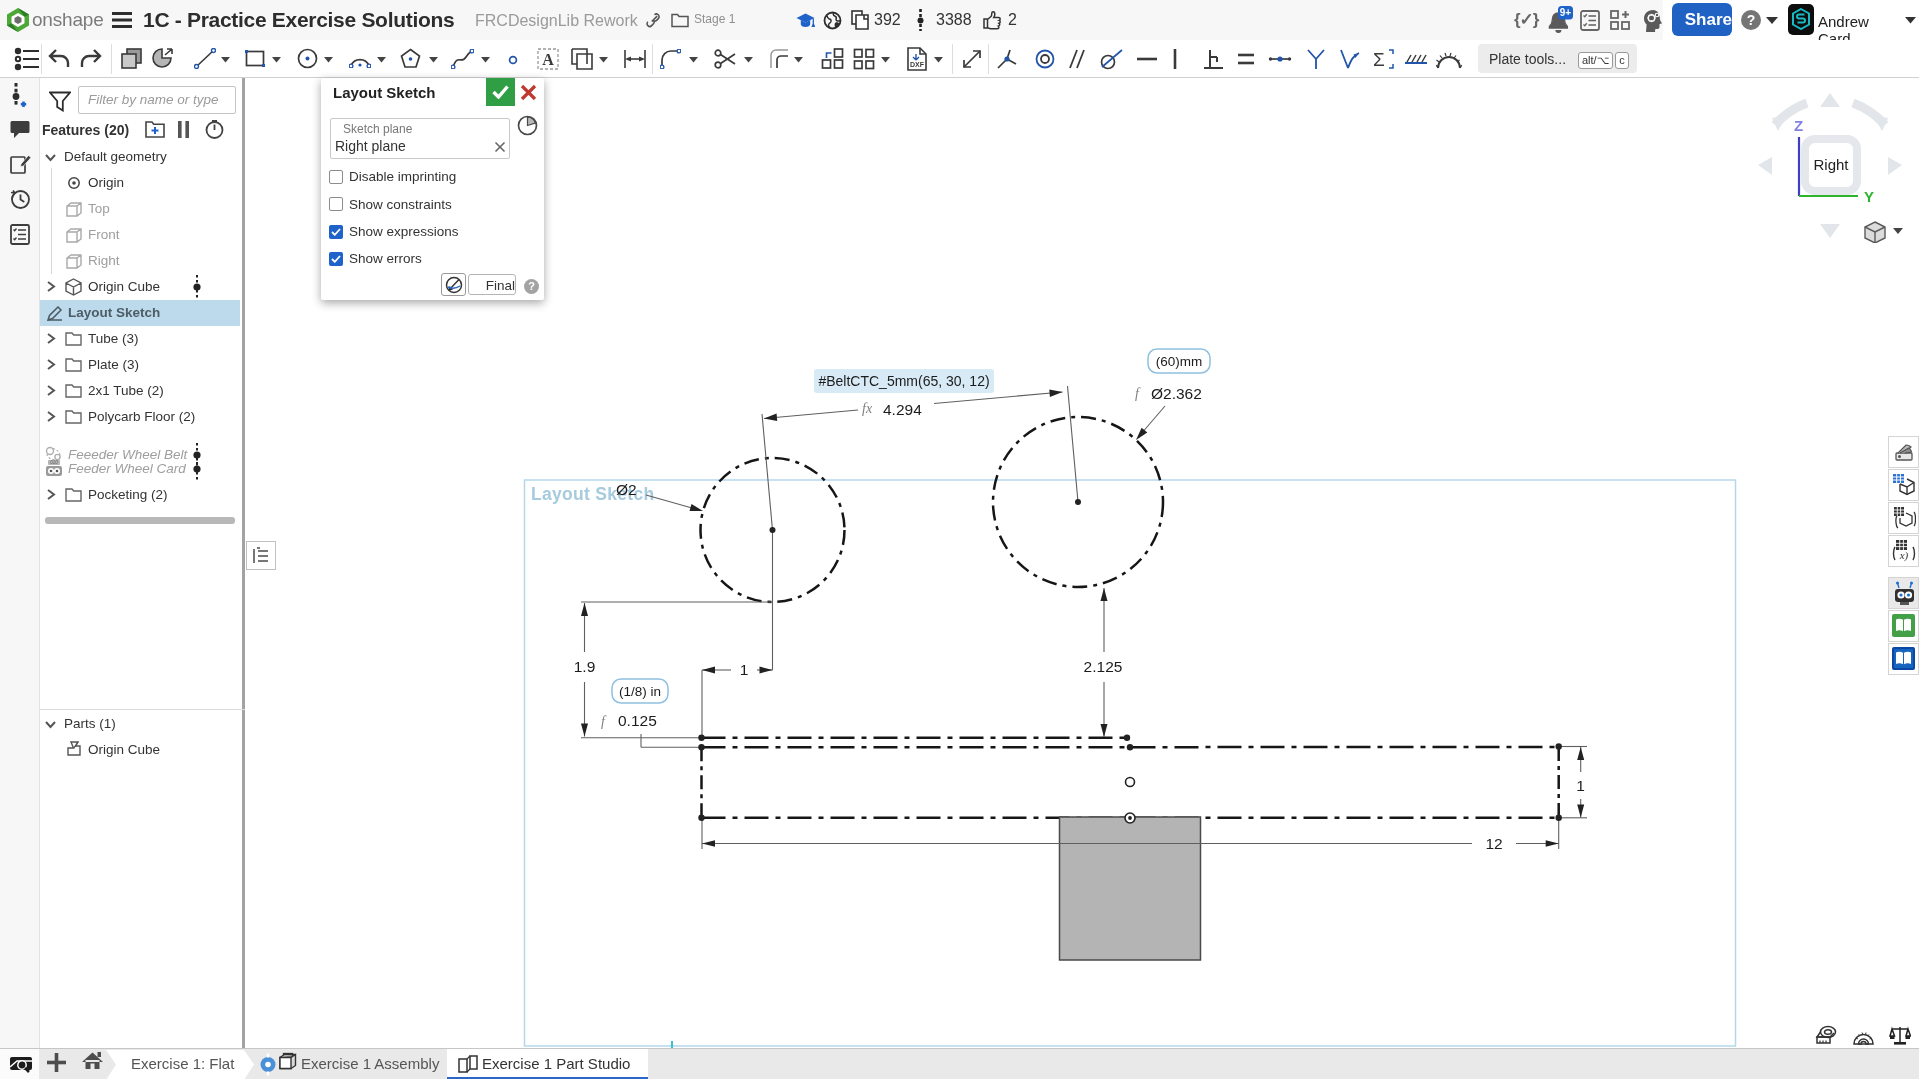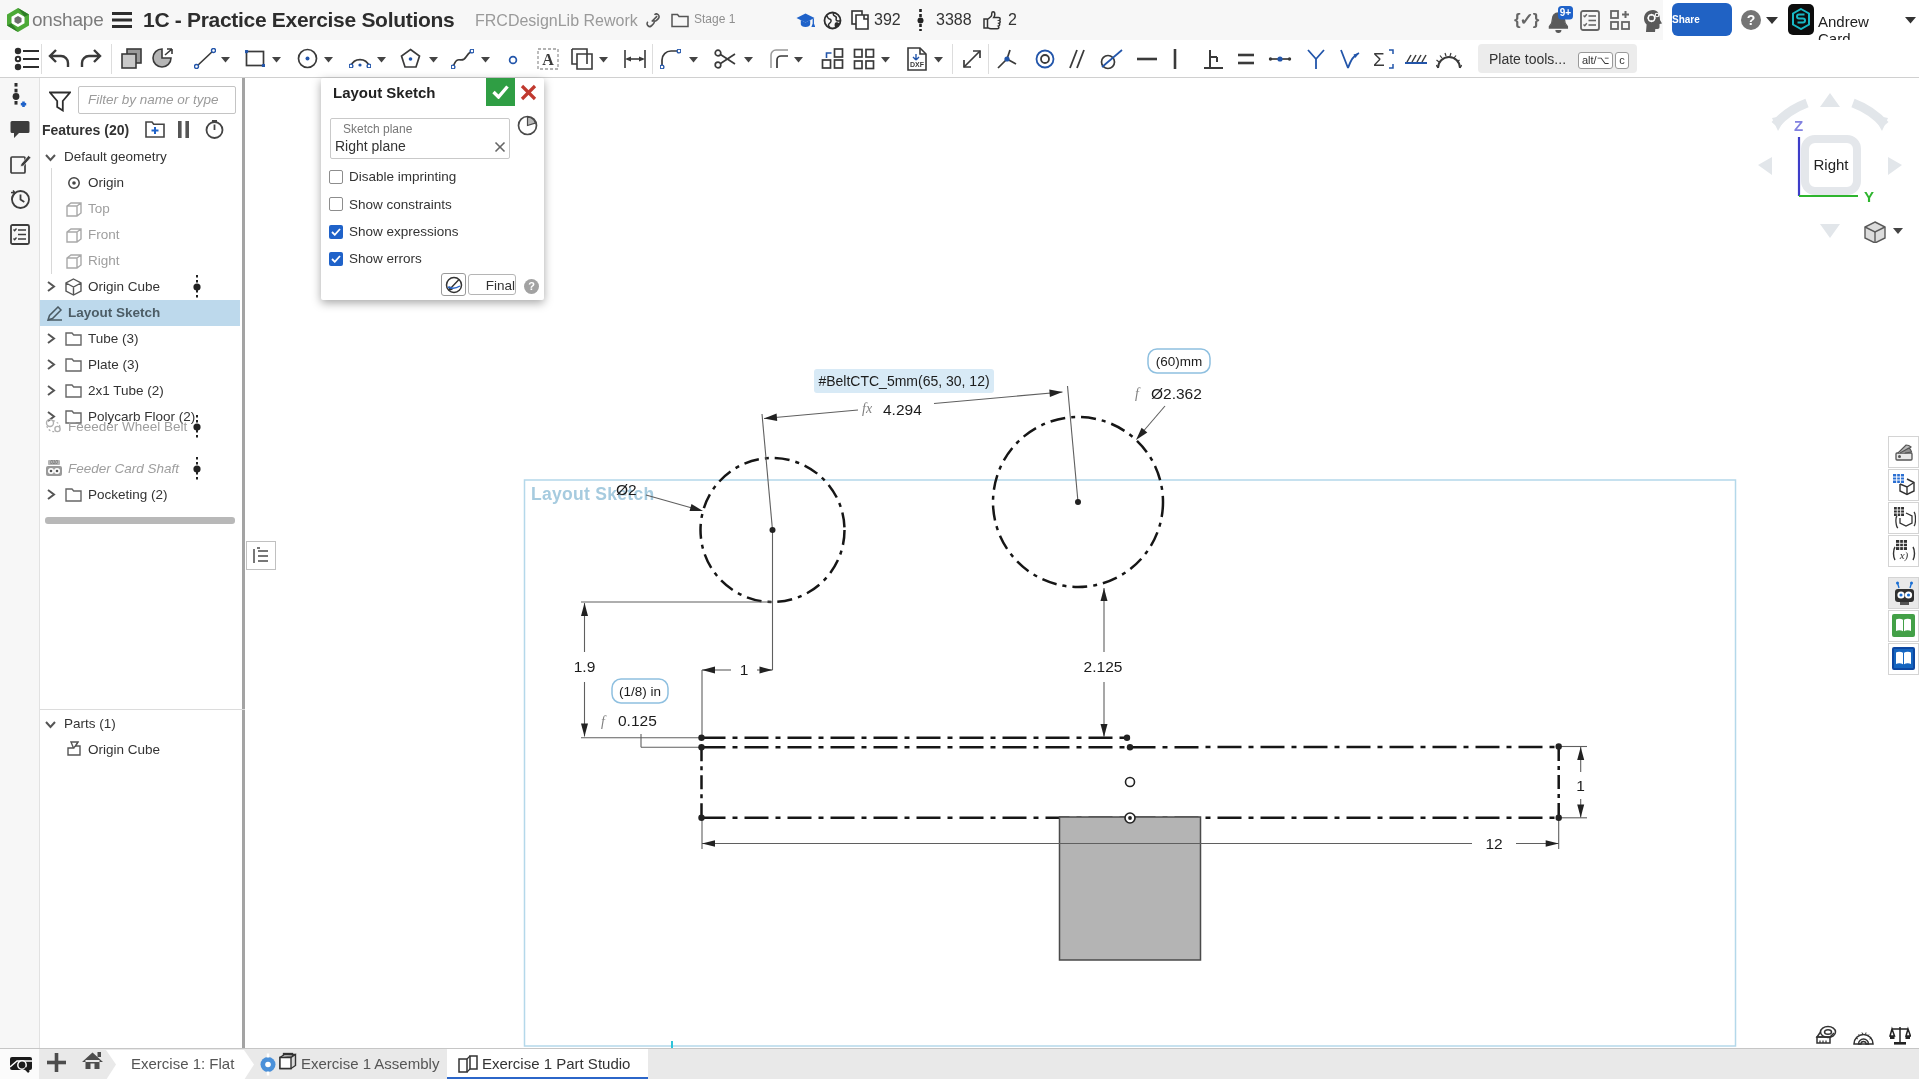--- a/index.html
+++ b/index.html
@@ -107,21 +107,21 @@
       <path d="M11 1 C5.5 1 2 5 2 9.5 c0 2.5 1 4.6 2.6 6.1 L4 23 h9 l.3-3 h2.2 c1.3 0 2-.7 2-2 v-3 l2.5-.6 -2-3.4 C18 5 15.5 1 11 1 Z" fill="#5a5a5a"></path>
       <circle cx="9.5" cy="9" r="3.2" fill="none" stroke="#fff" stroke-width="1.4"></circle>
       <g stroke="#fff" stroke-width="1.3">
         <line x1="9.5" y1="4.8" x2="9.5" y2="6.6"></line>
         <line x1="9.5" y1="11.4" x2="9.5" y2="13.2"></line>
         <line x1="5.3" y1="9" x2="7.1" y2="9"></line>
         <line x1="11.9" y1="9" x2="13.7" y2="9"></line>
       </g>
       <circle cx="15" cy="6" r="1.8" fill="none" stroke="#fff" stroke-width="1.1"></circle>
     </svg>
-  <div class="abs" style="left:1672px;top:3px;width:60px;height:33px;background:#2062c4;border-radius:6px;color:#fff;font-size:10px;font-weight:bold;text-align:left;line-height:33px">Share</div>
+  <div class="abs" style="left:1672px;top:3px;width:60px;height:33px;background:#2062c4;border-radius:6px;color:#fff;font-size:17px;font-weight:bold;text-align:right;line-height:33px">Share</div>
   <svg class="abs" style="left:1741px;top:10px" width="20" height="20" viewBox="0 0 20 20">
       <circle cx="10" cy="10" r="10" fill="#757575"></circle>
       <text x="10" y="15" font-size="14" font-weight="bold" fill="#fff" text-anchor="middle" font-family="Liberation Sans">?</text>
     </svg>
   <svg class="abs" style="left:1766px;top:17px" width="12" height="8" viewBox="0 0 12 8">
       <polygon points="0,0 12,0 6,7" fill="#333"></polygon>
     </svg>
   <div class="abs" style="left:1788px;top:4px;width:26px;height:31px;background:#0d0d0d;border-radius:5px"></div>
   <svg class="abs" style="left:1792px;top:8px" width="18" height="22" viewBox="0 0 18 22">
       <polygon points="9,1 17,5.5 17,16.5 9,21 1,16.5 1,5.5" fill="none" stroke="#18b8c4" stroke-width="2"></polygon>
@@ -499,21 +499,21 @@
     </div>
   <div class="row" style="top:326px">
       <svg class="abs" style="left:5px;top:6px" width="12" height="13" viewBox="0 0 12 13">
         <polyline points="3,2 9,6.5 3,11" fill="none" stroke="#555" stroke-width="2"></polyline>
       </svg>
       <svg class="abs" style="left:25px;top:5px" width="17" height="15" viewBox="0 0 17 15">
         <path d="M1 2 h6 l1.7 2 H16 V14 H1 Z" fill="none" stroke="#666" stroke-width="1.4"></path>
       </svg>
       <span style="position:absolute;left:48px;top:5px">Polycarb Floor (2)</span>
     </div>
-  <div class="row" style="top:336px;color:#9e9e9e;">
+  <div class="row" style="top:364px;color:#9e9e9e;font-style:italic">
       <svg class="abs" style="left:5px;top:4px" width="18" height="16" viewBox="0 0 18 16">
         <circle cx="5" cy="5" r="3.5" fill="none" stroke="#b0b0b0" stroke-width="1.4"></circle>
         <circle cx="12.5" cy="11" r="2.6" fill="none" stroke="#b0b0b0" stroke-width="1.4"></circle>
         <path d="M8 2.5 C13 4 15 7 14.8 9 M2 8 c0 3 4 6 7.5 5.6" fill="none" stroke="#b0b0b0" stroke-width="1.2" stroke-dasharray="2 2"></path>
       </svg>
       <span style="position:absolute;left:28px;top:5px">Feeeder Wheel Belt</span>
       <svg class="abs" style="left:153px;top:1px" width="8" height="24" viewBox="0 0 8 24">
         <line x1="4" y1="0" x2="4" y2="24" stroke="#222" stroke-width="2" stroke-dasharray="2.5 2.5"></line>
         <circle cx="4" cy="12" r="3.6" fill="#222"></circle>
       </svg>
@@ -521,21 +521,21 @@
   <div class="row" style="top:378px;color:#9e9e9e;font-style:italic">
       <svg class="abs" style="left:4px;top:3px" width="20" height="20" viewBox="0 0 20 20">
         <rect x="2" y="7" width="16" height="10" rx="2" fill="#9a9a9a"></rect>
         <circle cx="7" cy="12" r="3" fill="#fff"></circle>
         <circle cx="13" cy="12" r="3" fill="#fff"></circle>
         <circle cx="7" cy="12" r="1.3" fill="#555"></circle>
         <circle cx="13" cy="12" r="1.3" fill="#555"></circle>
         <rect x="4" y="1" width="12" height="5" rx="1" fill="#b5b5b5"></rect>
         <text x="10" y="5.4" font-size="4.5" fill="#666" text-anchor="middle" font-family="Liberation Sans">010</text>
       </svg>
-      <span style="position:absolute;left:28px;top:5px">Feeder Card Shaft</span>
+      <span style="position:absolute;left:28px;top:5px">Feeder Wheel Card</span>
       <svg class="abs" style="left:153px;top:1px" width="8" height="24" viewBox="0 0 8 24">
         <line x1="4" y1="0" x2="4" y2="24" stroke="#222" stroke-width="2" stroke-dasharray="2.5 2.5"></line>
         <circle cx="4" cy="12" r="3.6" fill="#222"></circle>
       </svg>
     </div>
   <div class="row" style="top:404px">
       <svg class="abs" style="left:5px;top:6px" width="12" height="13" viewBox="0 0 12 13">
         <polyline points="3,2 9,6.5 3,11" fill="none" stroke="#555" stroke-width="2"></polyline>
       </svg>
       <svg class="abs" style="left:25px;top:5px" width="17" height="15" viewBox="0 0 17 15">

